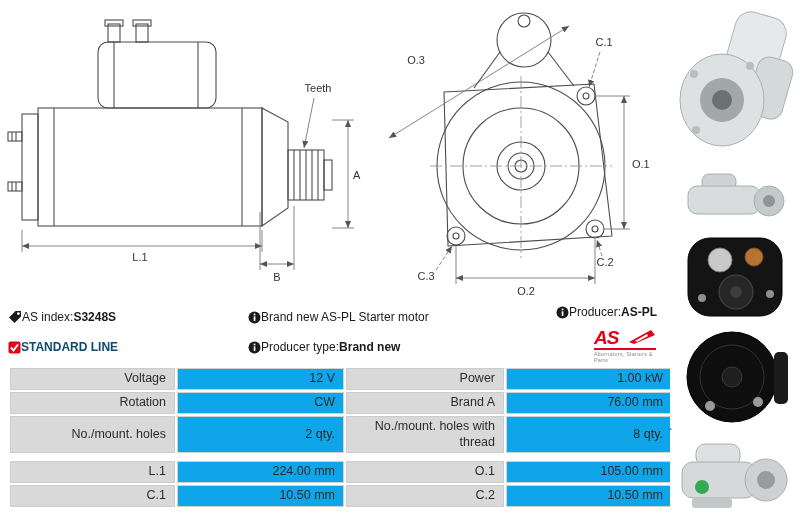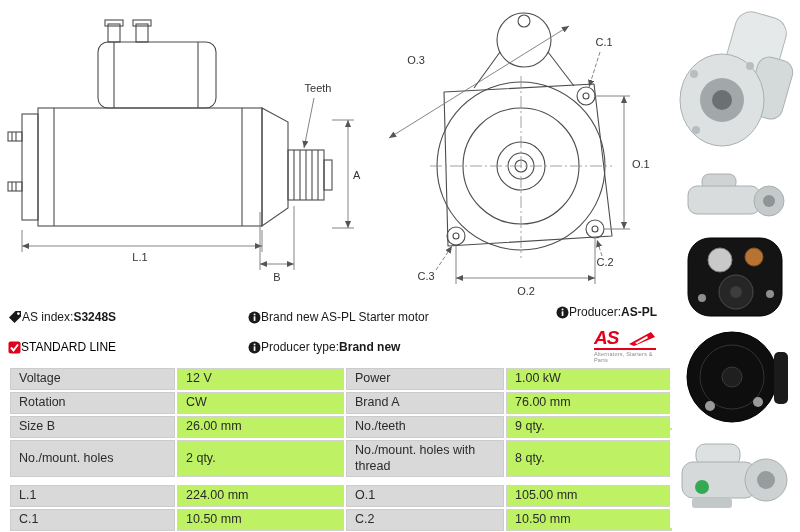--- a/index.html
+++ b/index.html
@@ -5,31 +5,31 @@
   *{box-sizing:border-box;margin:0;padding:0}
   html,body{width:800px;height:532px}
   body{font-family:"Liberation Sans",sans-serif;background:#fff;color:#1a1a1a;position:relative;overflow:hidden}
   .drawings{position:absolute;left:0;top:0;width:668px;height:300px;background:#fff}
   .side-view{position:absolute;left:2px;top:2px}
   .front-view{position:absolute;left:364px;top:0}
   svg text{font-family:"Liberation Sans",sans-serif;font-size:11px;fill:#333}
   .info{position:absolute;left:0;top:302px;width:668px;height:62px;font-size:12px}
   .info-item{position:absolute;display:flex;align-items:center;white-space:nowrap}
   .b{font-weight:bold}
-  .red{color:#000000;font-weight:normal}
+  .red{color:#0c4a6e;font-weight:bold}
   .logo{position:absolute;left:594px;top:26px;width:70px;text-align:left;line-height:1}
-  .logo-row{display:flex;align-items:center;gap:9px;border-bottom:2px solid #e2001a;padding-bottom:1px;width:62px}
+  .logo-row{display:flex;align-items:flex-start;gap:9px;border-bottom:2px solid #e2001a;padding-bottom:1px;width:62px}
   .logo-as{font-weight:bold;font-style:italic;color:#e2001a;font-size:19px;letter-spacing:-1px}
   .logo-sub{font-size:5.5px;color:#8a8a8a;margin-top:2px;letter-spacing:.2px}
   .spec{position:absolute;left:8px;top:366px;width:656px;border-collapse:separate;border-spacing:2px;font-size:12.5px;table-layout:fixed}
-  .spec td{padding:2px 8px;text-align:left;vertical-align:middle;line-height:1.25}
+  .spec td{padding:2px 8px;text-align:right;vertical-align:middle;line-height:1.25}
   .spec tr{height:22px}
   .spec tr.tall{height:36px}
   td.lbl{background:#d9d9d9;border:1px solid #cccccc;color:#2b2b2b}
-  td.val{background:#bef264;border:1px solid #d2d2d2;color:#2b2b2b}
+  td.val{background:#0ea5e9;border:1px solid #d2d2d2;color:#2b2b2b}
   tr.gap{height:4px}
   tr.gap td{background:transparent;border:none;padding:0;height:4px}
   .photos{position:absolute;left:670px;top:0;width:130px;height:532px;display:flex;flex-direction:column;gap:2px}
   .photo{background:#fff;flex:none;cursor:pointer;display:flex;align-items:center;justify-content:center}
 </style>
 </head>
 <body>
 
 <div class="drawings">
 
@@ -206,26 +206,20 @@
     <td class="val">12 V</td>
     <td class="lbl">Power</td>
     <td class="val">1.00 kW</td>
   </tr>
   <tr>
     <td class="lbl">Rotation</td>
     <td class="val">CW</td>
     <td class="lbl">Brand A</td>
     <td class="val">76.00 mm</td>
   </tr>
-  <tr>
-    <td class="lbl">Size B</td>
-    <td class="val">26.00 mm</td>
-    <td class="lbl">No./teeth</td>
-    <td class="val">9 qty.</td>
-  </tr>
   <tr class="tall">
     <td class="lbl">No./mount. holes</td>
     <td class="val">2 qty.</td>
     <td class="lbl">No./mount. holes with thread</td>
     <td class="val">8 qty.</td>
   </tr>
   <tr class="gap">
         <td colspan="4"></td>
       </tr>
   <tr>

